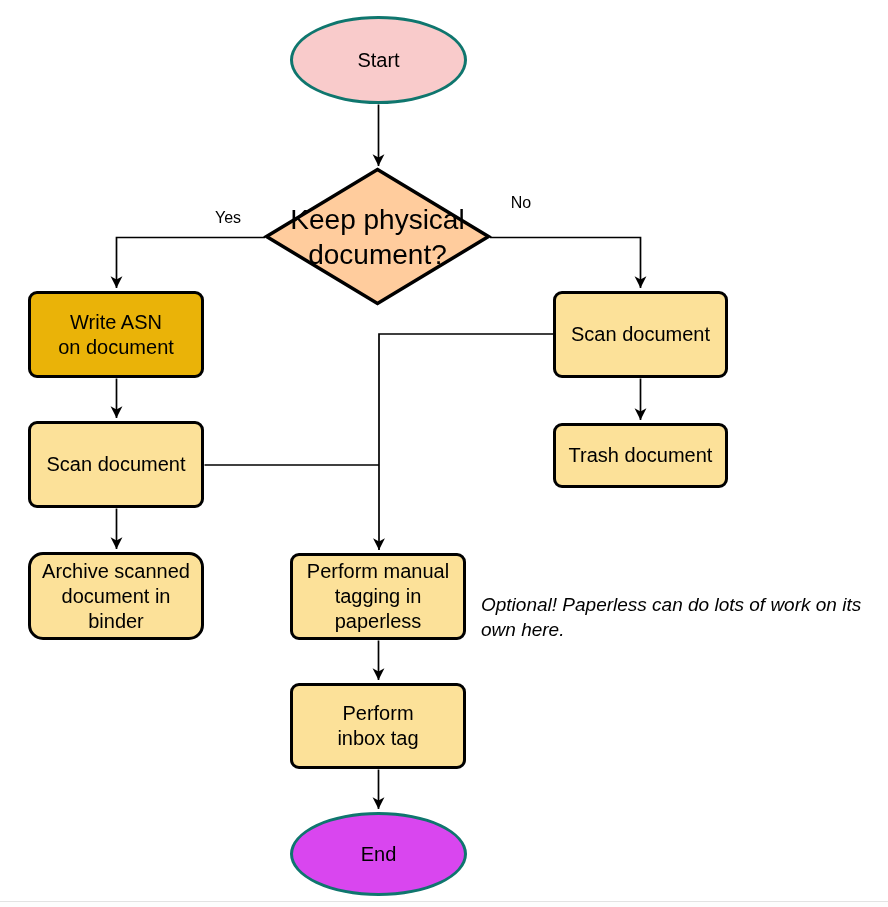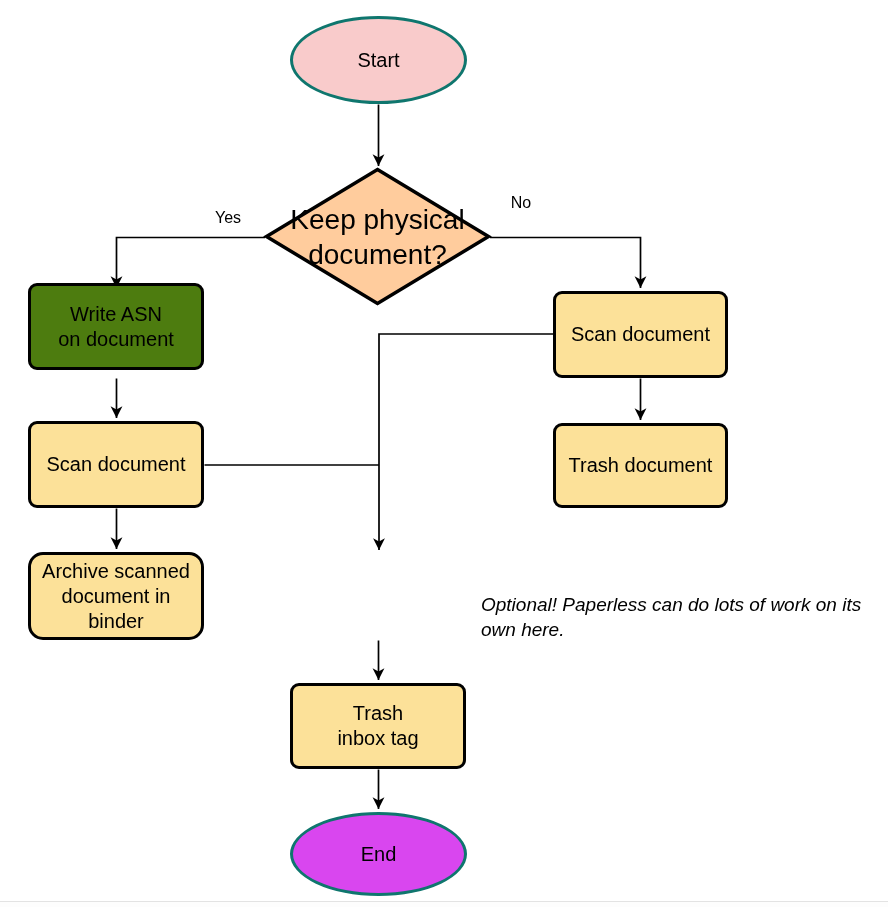--- a/index.html
+++ b/index.html
@@ -102,46 +102,51 @@
 
   <div class="node terminator" style="left: 290px; top: 16px; width: 177px; height: 88px; background-color: rgb(249, 203, 203);">
     <span>Start</span>
   </div>
 
   <div class="diamond-label" style="left:277px; top:168px; width:201px; height:137px;">
     <span>Keep physical
 document?</span>
   </div>
 
-  <div class="node process" style="left: 28px; top: 283px; width: 176px; height: 87px; background-color: #4d7c0f;">
+  <div class="node process" style="left: 28px; top: 291px; width: 176px; height: 87px; background-color: #eab308;">
     <span>Write ASN
 on document</span>
   </div>
 
   <div class="node process" style="left: 28px; top: 421px; width: 176px; height: 87px; background-color: rgb(252, 225, 153);">
     <span>Scan document</span>
   </div>
 
   <div class="node process" style="left: 28px; top: 552px; width: 176px; height: 88px; background-color: rgb(252, 225, 153); border-radius: 15px;">
     <span>Archive scanned
 document in
 binder</span>
   </div>
 
   <div class="node process" style="left: 553px; top: 291px; width: 175px; height: 87px; background-color: rgb(252, 225, 153);">
     <span>Scan document</span>
   </div>
 
-  <div class="node process" style="left: 553px; top: 423px; width: 175px; height: 85px; background-color: rgb(252, 225, 153);">
+  <div class="node process" style="left: 553px; top: 423px; width: 175px; height: 65px; background-color: rgb(252, 225, 153);">
     <span>Trash document</span>
   </div>
 
+  <div class="node process" style="left: 290px; top: 553px; width: 176px; height: 87px; background-color: rgb(252, 225, 153);">
+    <span>Perform manual
+tagging in
+paperless</span>
+  </div>
 
   <div class="node process" style="left: 290px; top: 683px; width: 176px; height: 86px; background-color: rgb(252, 225, 153);">
-    <span>Trash
+    <span>Perform
 inbox tag</span>
   </div>
 
   <div class="node terminator" style="left: 290px; top: 812px; width: 177px; height: 84px; background-color: #d946ef;">
     <span>End</span>
   </div>
 
   <div class="edge-label" style="left:200px; top:209px;">
     <span>Yes</span>
   </div>

